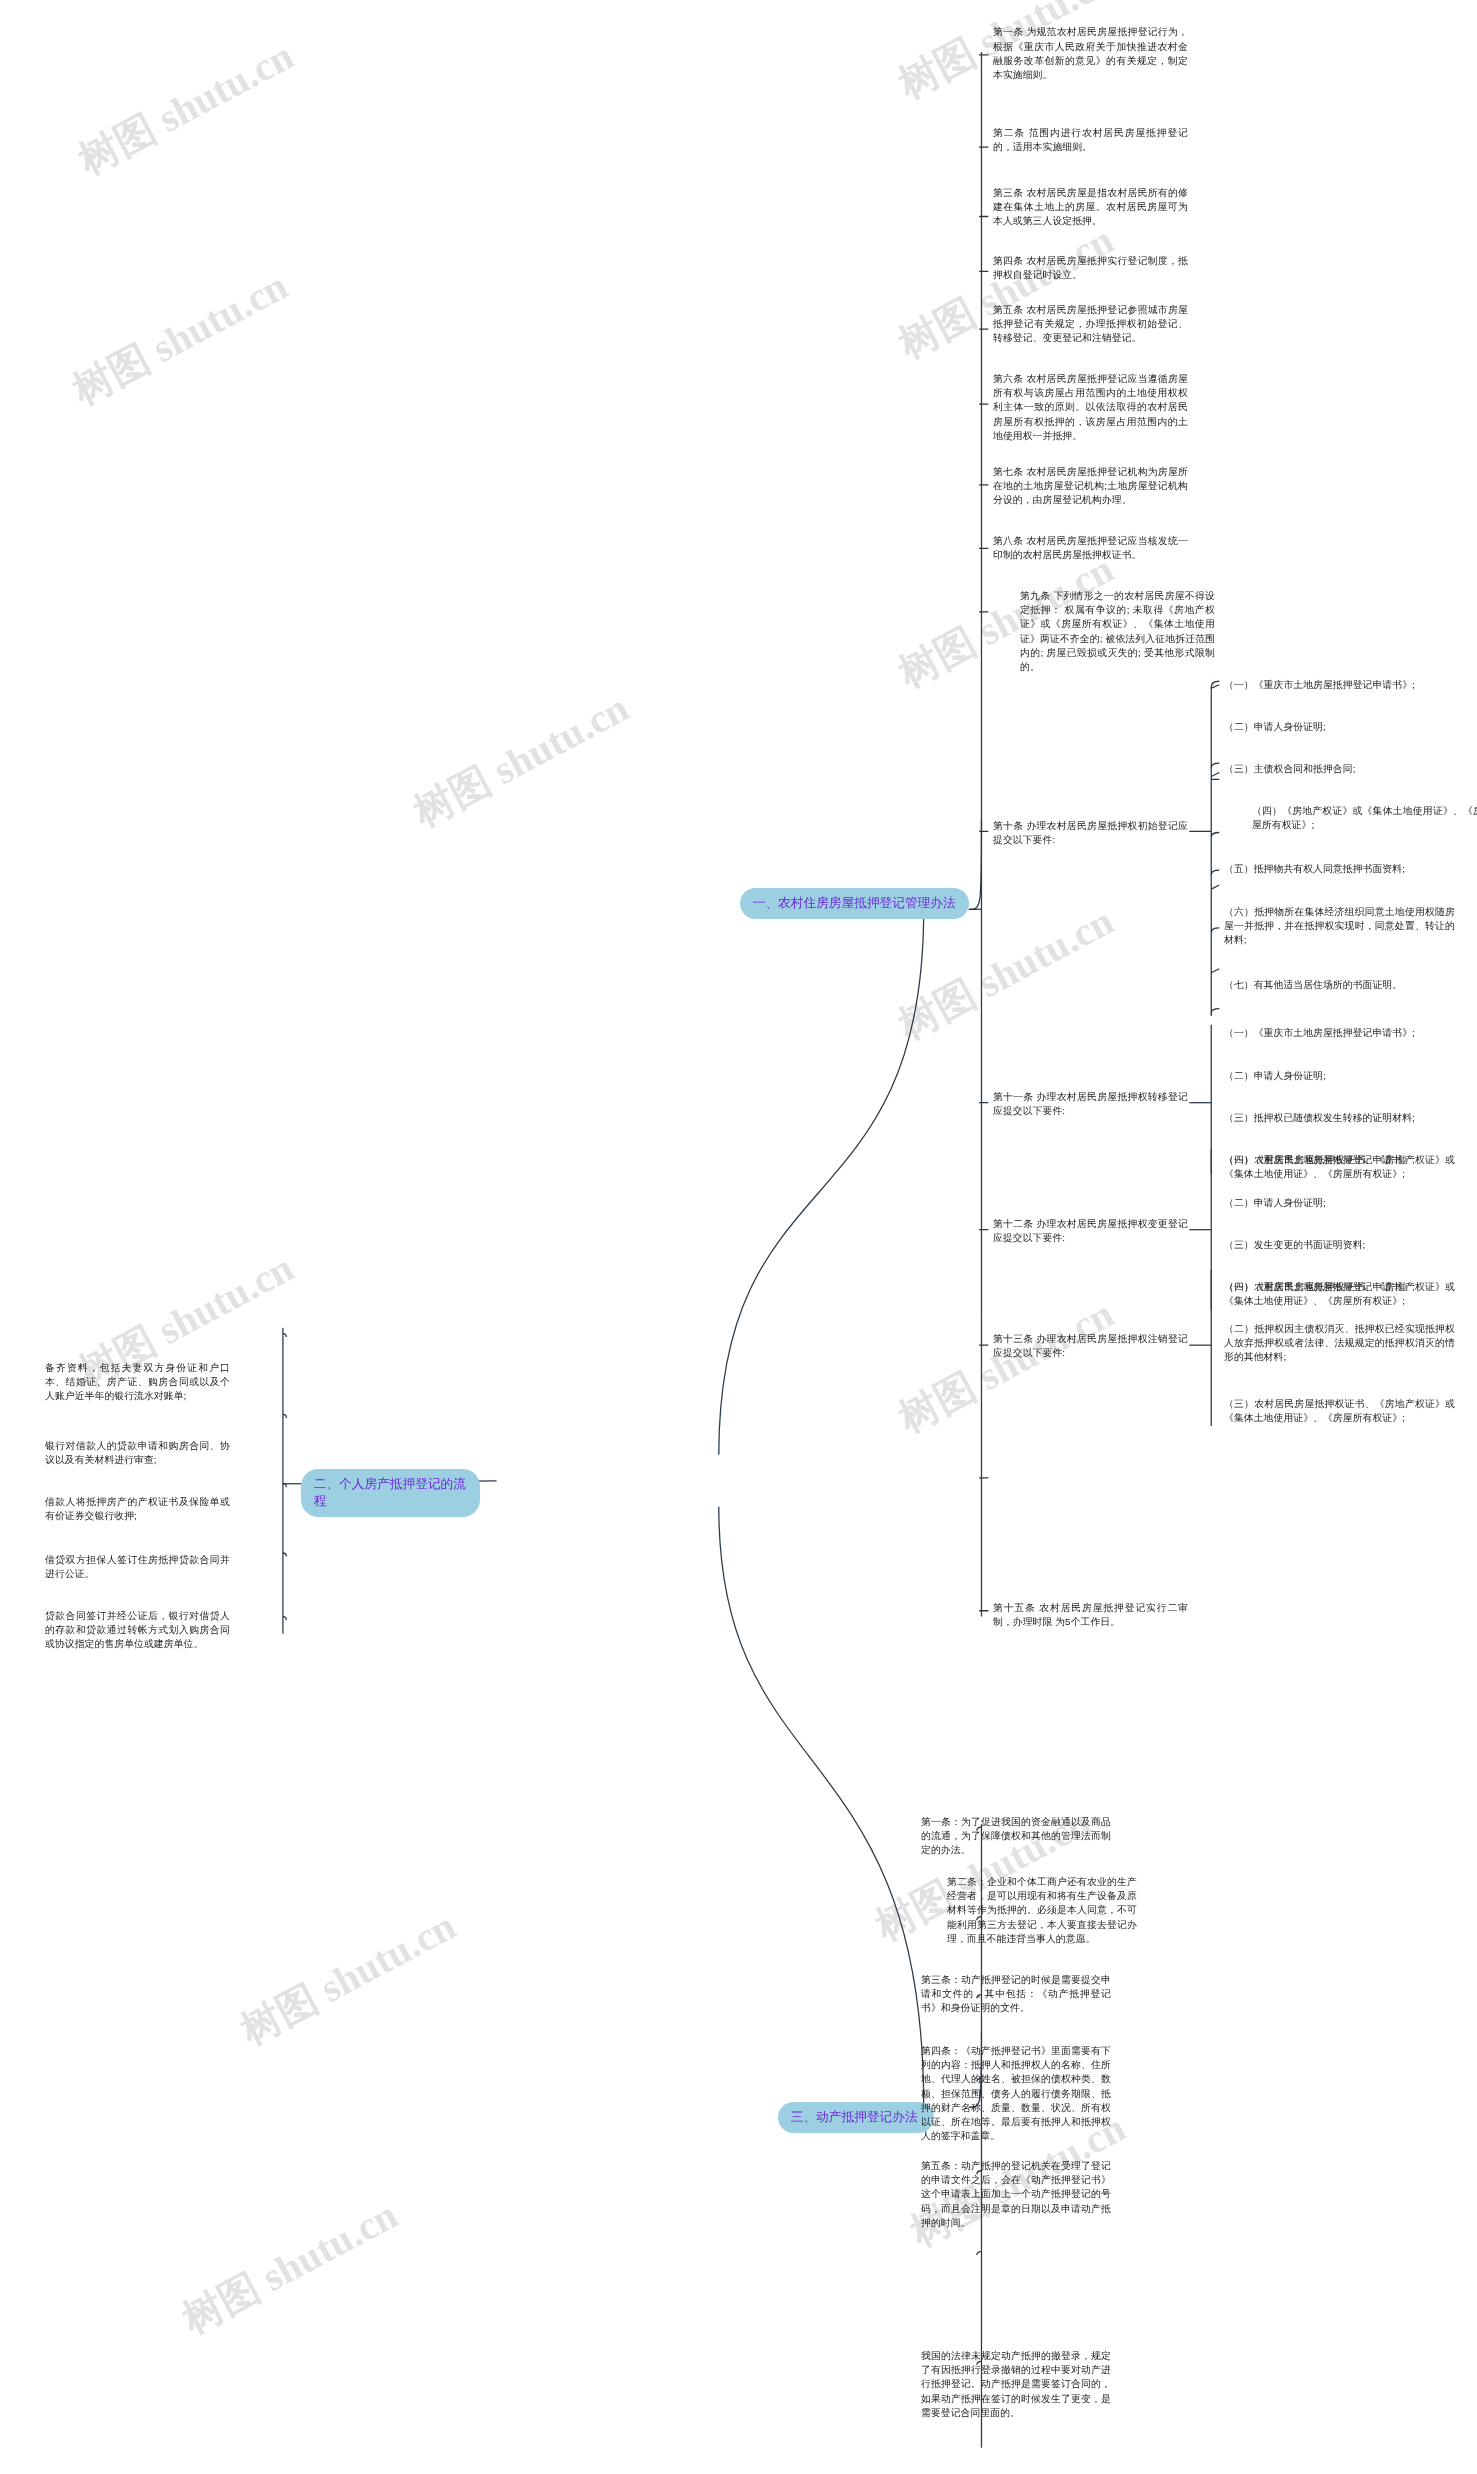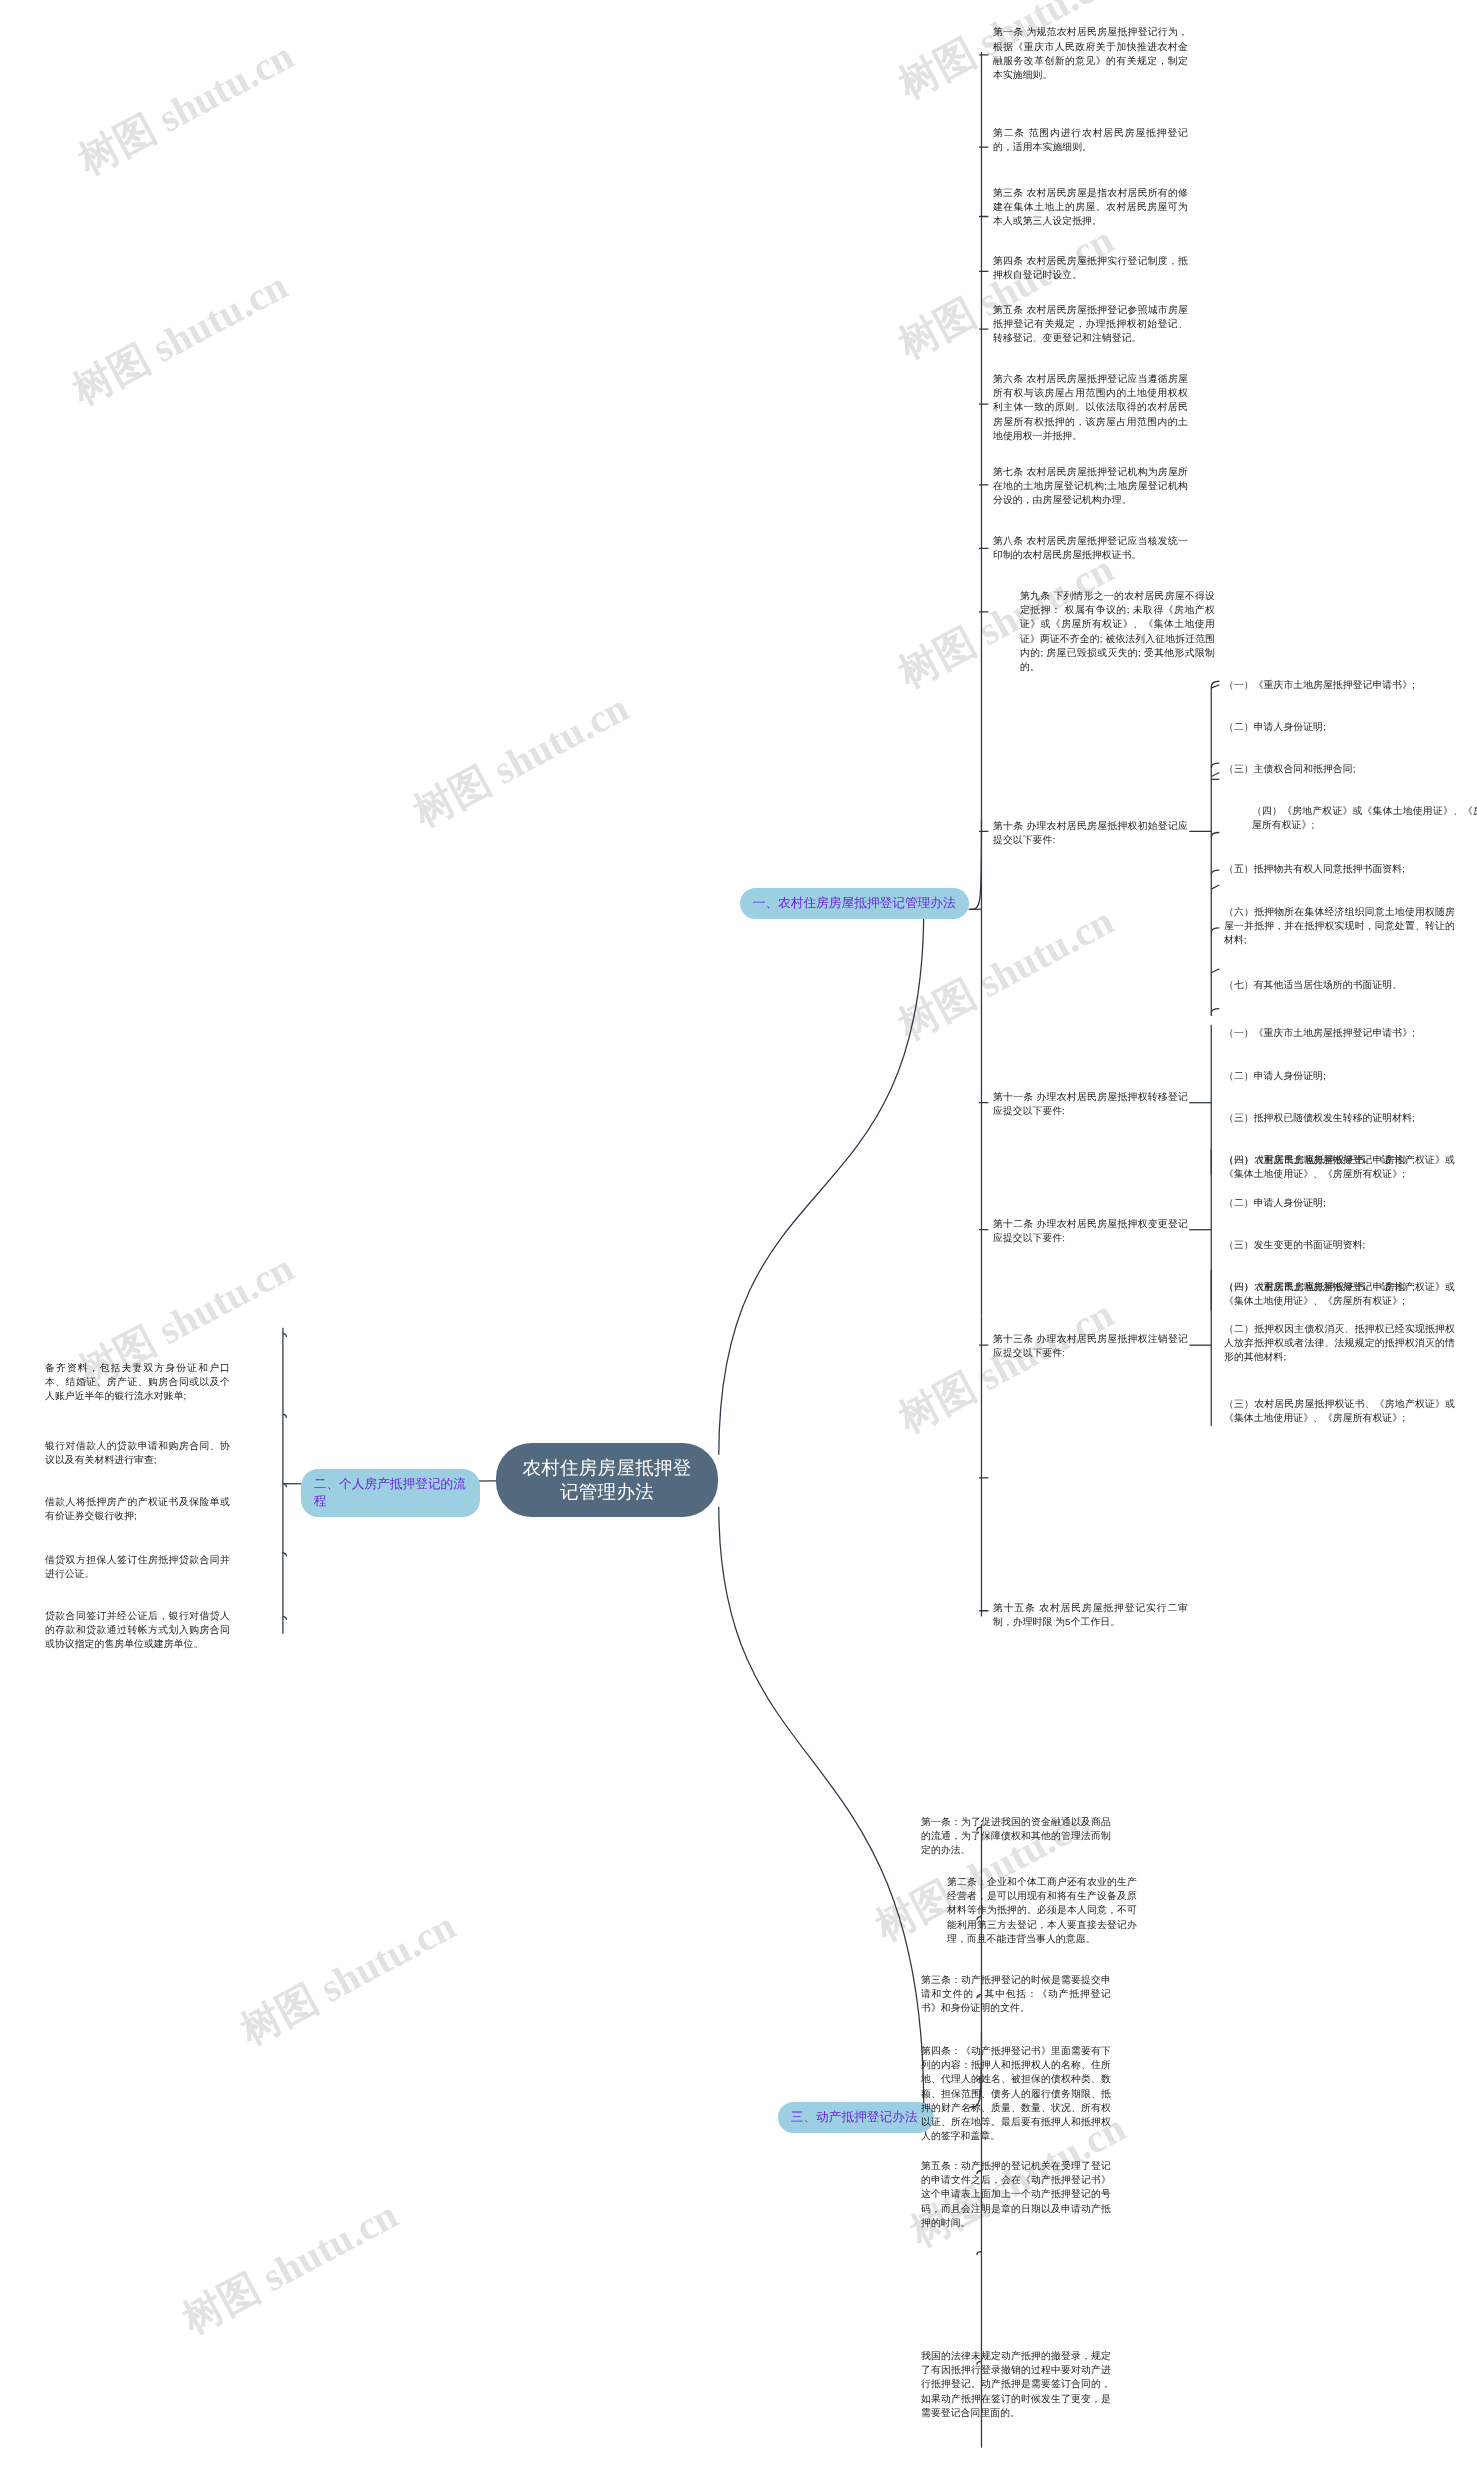--- a/index.html
+++ b/index.html
@@ -149,21 +149,20 @@
                M1700,3600 q-8,0 -8,6 M1700,3760 q-8,0 -8,6 M1700,3900 q-8,0 -8,6
                M1700,4090 q-8,0 -8,6"></path>
 
       <path d="M522,2570 L490,2570"></path>
       <path d="M490,2300 L490,2830"></path>
       <path d="M490,2310 q6,0 6,6 M490,2450 q6,0 6,6 M490,2570 q6,0 6,6
                M490,2690 q6,0 6,6 M490,2800 q6,0 6,6"></path>
     </g>
   </svg>
 
-  <div class="node root-node" style="left:496px; top:1443px; width:222px;">农村住房房屋抵押登记管理办法</div>
 
   <div class="node branch-node" style="left:740px; top:888px; width:229px;">一、农村住房房屋抵押登记管理办法</div>
 
   <div class="node leaf" style="left:993px; top:25.4px; width:195px;">第一条 为规范农村居民房屋抵押登记行为，根据《重庆市人民政府关于加快推进农村金融服务改革创新的意见》的有关规定，制定本实施细则。</div>
   <div class="node leaf" style="left:993px; top:126px; width:195px;">第二条 范围内进行农村居民房屋抵押登记的，适用本实施细则。</div>
   <div class="node leaf" style="left:993px; top:186px; width:195px;">第三条 农村居民房屋是指农村居民所有的修建在集体土地上的房屋。农村居民房屋可为本人或第三人设定抵押。</div>
   <div class="node leaf" style="left:993px; top:254px; width:195px;">第四条 农村居民房屋抵押实行登记制度，抵押权自登记时设立。</div>
   <div class="node leaf" style="left:993px; top:303px; width:195px;">第五条 农村居民房屋抵押登记参照城市房屋抵押登记有关规定，办理抵押权初始登记、转移登记、变更登记和注销登记。</div>
   <div class="node leaf" style="left:993px; top:372px; width:195px;">第六条 农村居民房屋抵押登记应当遵循房屋所有权与该房屋占用范围内的土地使用权权利主体一致的原则。以依法取得的农村居民房屋所有权抵押的，该房屋占用范围内的土地使用权一并抵押。</div>
   <div class="node leaf" style="left:993px; top:465px; width:195px;">第七条 农村居民房屋抵押登记机构为房屋所在地的土地房屋登记机构;土地房屋登记机构分设的，由房屋登记机构办理。</div>

